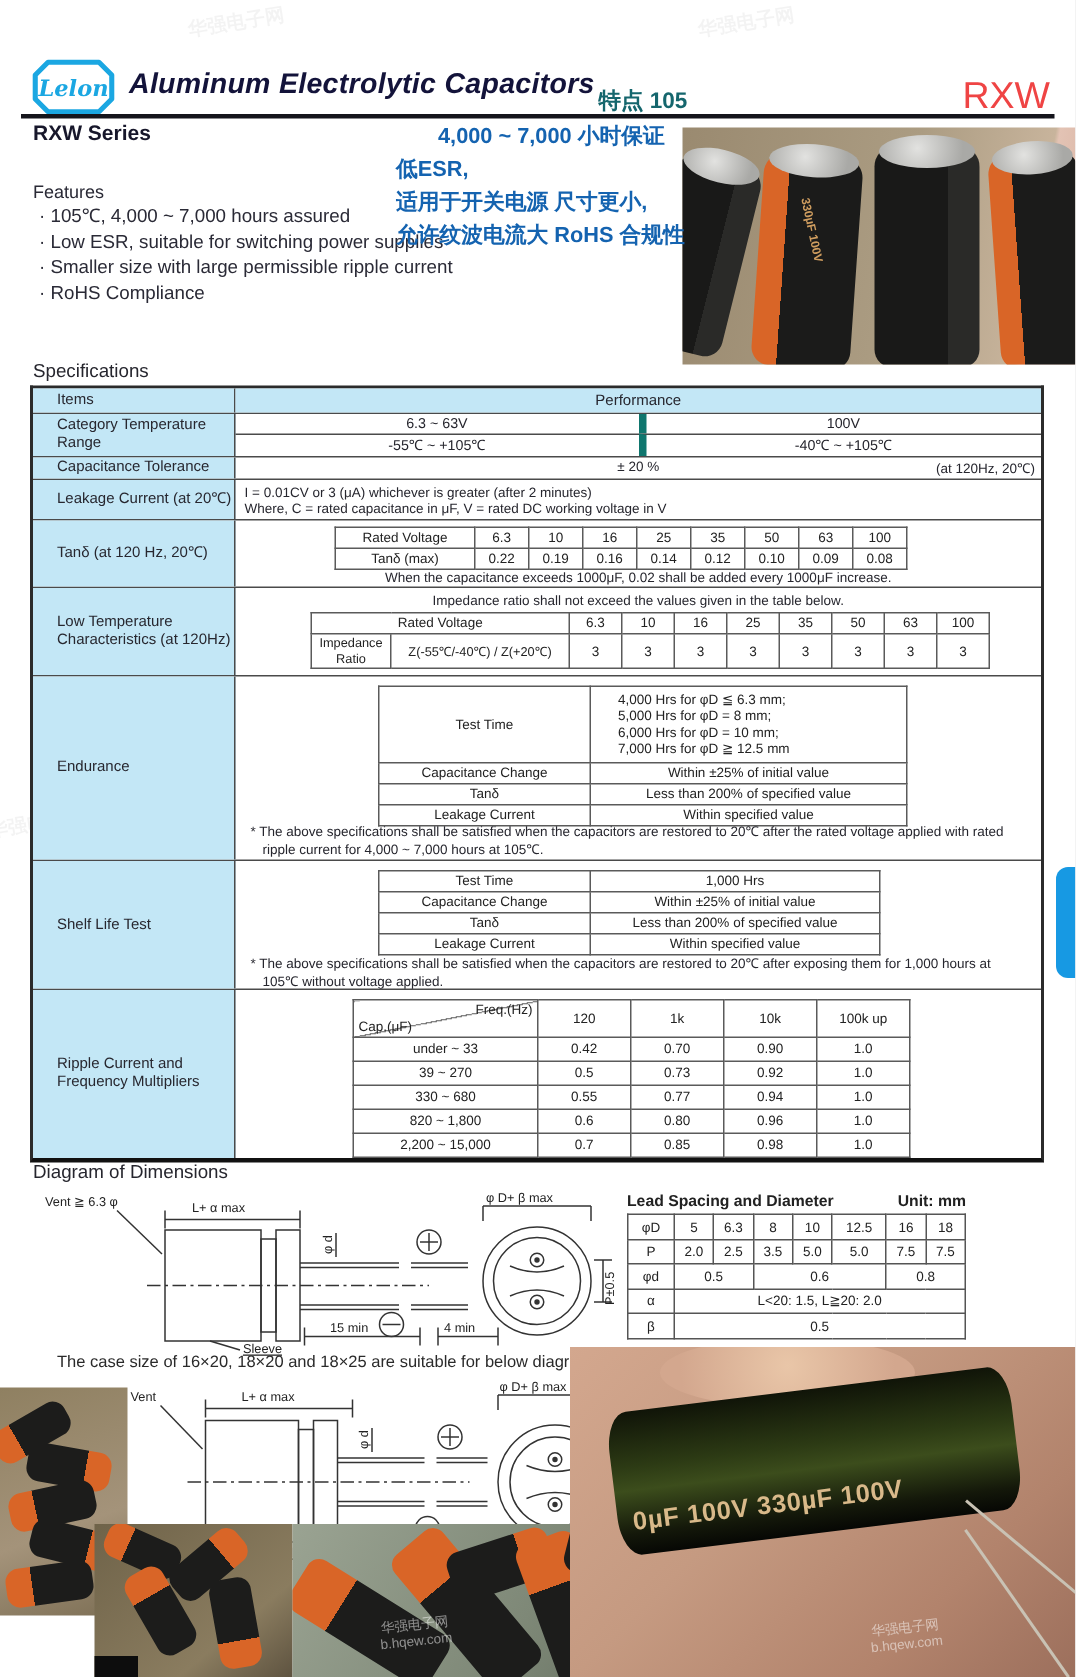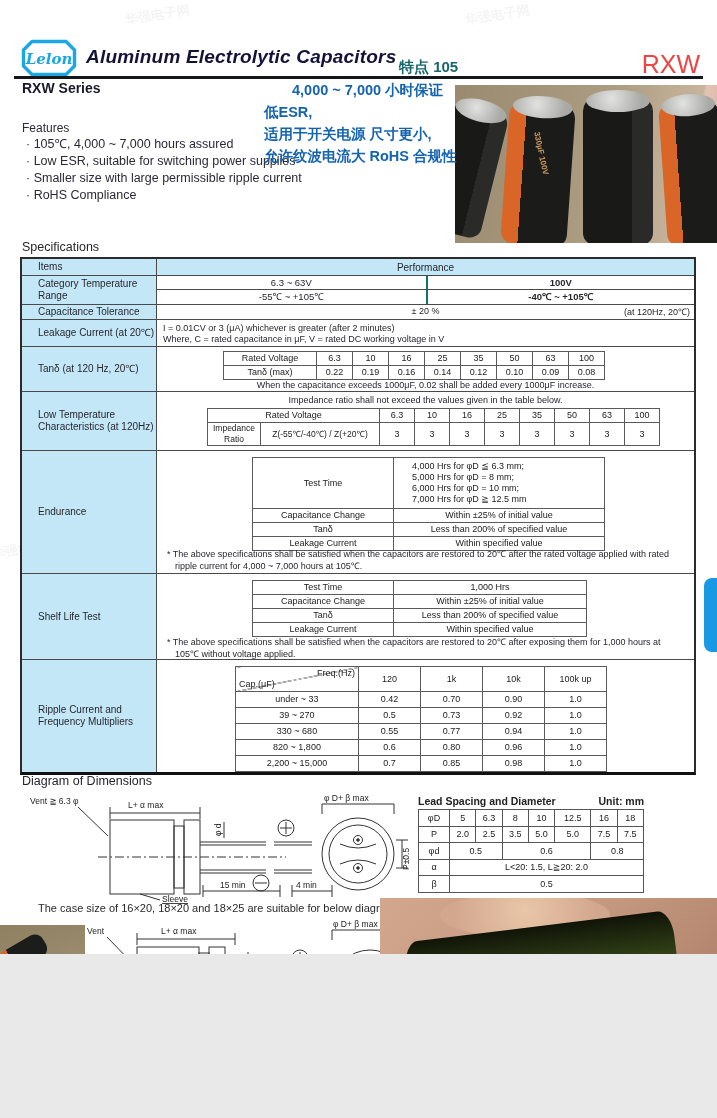--- a/index.html
+++ b/index.html
@@ -1,16 +1,16 @@
 <!DOCTYPE html>
 <html><head>
 <meta charset="utf-8">
 <style>
   html,body{margin:0;padding:0;background:#e9e9e9;}
-  .page{position:relative;width:717px;height:954px;background:#ffffff;overflow:hidden;
+  .page{position:relative;width:717px;height:1118px;background:#ffffff;overflow:hidden;
         font-family:"Liberation Sans",sans-serif;color:#222;}
   .abs{position:absolute;}
   
   .wm{position:absolute;font-weight:bold;transform:rotate(-9deg);color:#000;opacity:0.045;font-size:13px;white-space:nowrap;}
   .wm-white{position:absolute;color:#fff;opacity:0.5;font-size:9px;transform:rotate(-6deg);text-align:center;line-height:11px;white-space:nowrap;}
   
   .doc-title{position:absolute;left:86px;top:46px;font-size:19px;font-weight:bold;font-style:italic;color:#13133a;letter-spacing:.2px;}
   .feature-tag{position:absolute;left:399px;top:58px;font-size:15px;font-weight:bold;color:#15666d;}
   .series-code{position:absolute;right:17px;top:50px;font-size:25px;font-weight:normal;color:#ef4444;}
   .header-rule{position:absolute;left:14px;top:76px;width:689px;height:3px;background:#15151c;}
@@ -33,21 +33,21 @@
   .spec-table{position:absolute;left:20px;top:257px;width:676px;border:2px solid #2b2b2b;border-bottom:3px solid #111;box-sizing:border-box;background:#fff;}
   .srow{display:flex;border-top:1px solid #4a4a4a;}
   .srow:first-child{border-top:none;}
   .slabel{width:135px;min-width:135px;background:#c3e7f6;font-size:10px;color:#27272f;display:flex;align-items:center;
           padding-left:16px;box-sizing:border-box;border-right:1px solid #4a4a4a;line-height:12px;}
   .scontent{flex:1;position:relative;font-size:9.5px;color:#26262e;}
   .blue{background:#c3e7f6;}
   .center-line{display:flex;align-items:center;justify-content:center;height:100%;}
   .cat-grid{display:grid;grid-template-columns:1fr 1fr;height:100%;}
   .cat-grid>div{display:flex;align-items:center;justify-content:center;}
-  .cat-grid .bl{border-left:2px solid #0f766e;font-weight:bold;}
+  .cat-grid .bl{border-left:5px solid #0f766e;}
   .cat-grid .bt{border-top:1px solid #4a4a4a;}
   table.inner{border-collapse:collapse;position:absolute;font-size:9px;color:#222;}
   table.inner td{border:1px solid #5a5a5a;text-align:center;padding:0;height:13px;line-height:11px;}
   .note-c{position:absolute;width:100%;text-align:center;font-size:9px;}
   .note-l{position:absolute;font-size:9px;line-height:12px;}
   .diag-cell{position:relative;background:
       linear-gradient(to bottom right,transparent 49.2%,#5a5a5a 49.2%,#5a5a5a 50.8%,transparent 50.8%);}
   .diag-cell .fq{position:absolute;top:1px;right:3px;}
   .diag-cell .cp{position:absolute;bottom:1px;left:3px;}
   

